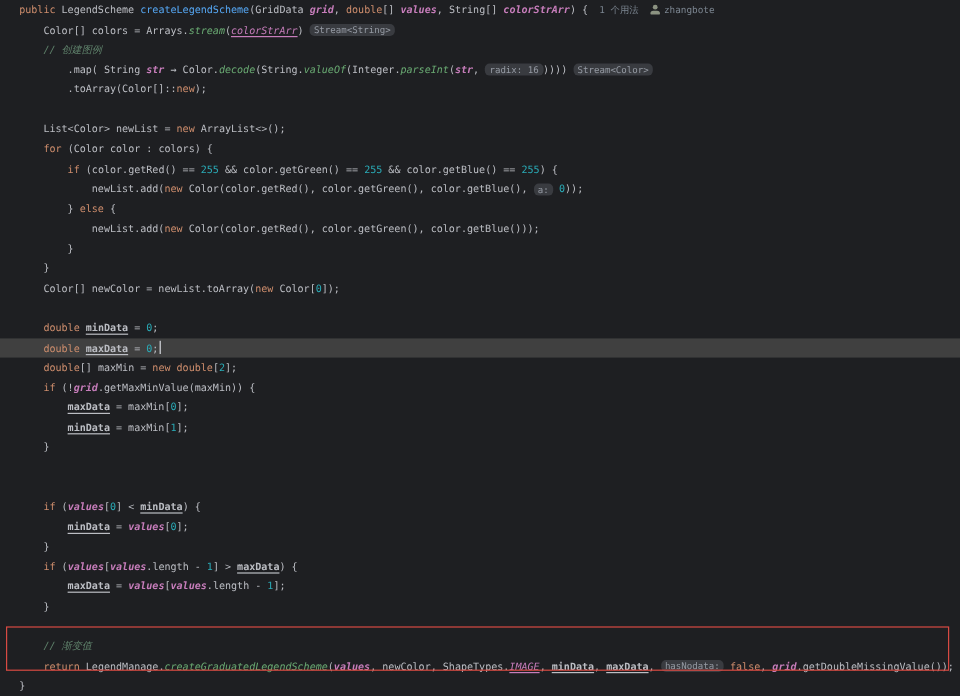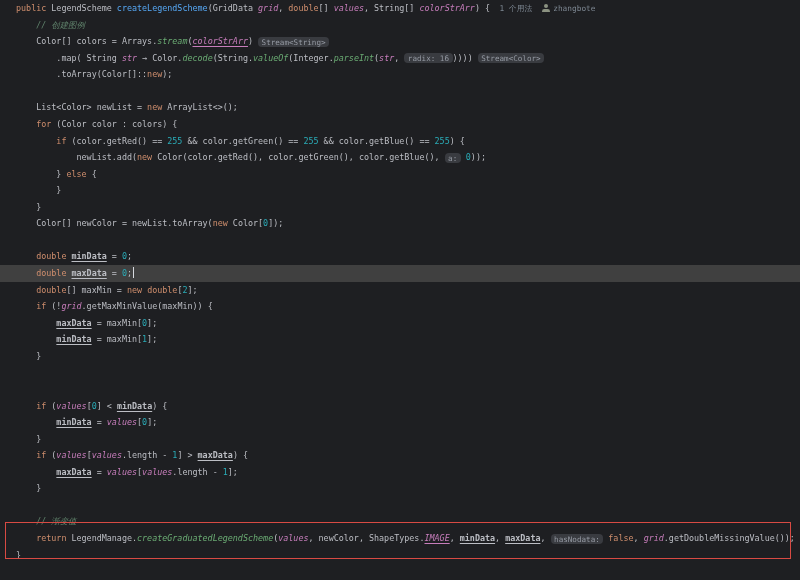--- a/index.html
+++ b/index.html
@@ -16,21 +16,21 @@
     height:16.571px;line-height:16.571px;white-space:pre;
     padding-left:16px;color:#bcbec4;
   }
   .line.current{background:#404040;}
   .pln{color:#bcbec4;}
   .kw{color:#cf8e6d;}
   .num{color:#2aacb8;text-align:center;}
   .cmt{color:#5f826b;font-style:italic;}
   .decl{color:#56a8f5;}
   .stc{color:#6aab73;font-style:italic;}
-  .prm{color:#c77dbb;font-style:italic;}
+  .prm{color:#c77dbb;font-style:italic;font-weight:bold;}
   .prmu{color:#c77dbb;font-style:italic;text-decoration:underline;text-underline-offset:2px;}
   .locu{color:#bcbec4;text-decoration:underline;text-underline-offset:2px;font-weight:bold;}
   .cst{color:#c77dbb;font-style:italic;text-decoration:underline;text-underline-offset:2px;}
   .hint{
     background:#393b40;color:#959aa3;border-radius:4px;
     padding:0.5px 3.5px;font-size:7.6px;font-style:normal;
   }
   .usage{color:#7c8691;font-size:7.8px;margin-top:42px;}
   .auth{color:#7c8691;font-size:7.8px;margin-top:36px;}
   .authicon{
@@ -54,30 +54,31 @@
     border:1.6px solid #d84a43;box-sizing:border-box;
     pointer-events:none;z-index:5;
   }
 </style>
 </head>
 <body>
 
 <div id="editor">
   <div id="code-area">
       <div class="line"><span class="kw">public </span><span class="pln">LegendScheme </span><span class="decl">createLegendScheme</span><span class="pln">(GridData </span><span class="prm">grid</span><span class="pln">, </span><span class="kw">double</span><span class="pln">[] </span><span class="prm">values</span><span class="pln">, String[] </span><span class="prm">colorStrArr</span><span class="pln">) {</span><span class="usage">  1 个用法</span><span class="authicon"></span><span class="auth">zhangbote</span></div>
+      <div class="line"><span class="pln">    Color[] colors = Arrays.</span><span class="stc">stream</span><span class="pln">(</span><span class="prmu">colorStrArr</span><span class="pln">) </span><span class="hint">Stream&lt;String&gt;</span></div>
       <div class="line"><span class="cmt">    // 创建图例</span></div>
-      <div class="line"><span class="pln">    Color[] colors = Arrays.</span><span class="stc">stream</span><span class="pln">(</span><span class="prmu">colorStrArr</span><span class="pln">) </span><span class="hint">Stream&lt;String&gt;</span></div>
       <div class="line"><span class="pln">        .map( String </span><span class="prm">str</span><span class="pln"> → Color.</span><span class="stc">decode</span><span class="pln">(String.</span><span class="stc">valueOf</span><span class="pln">(Integer.</span><span class="stc">parseInt</span><span class="pln">(</span><span class="prm">str</span><span class="pln">, </span><span class="hint">radix: 16</span><span class="pln">)))) </span><span class="hint">Stream&lt;Color&gt;</span></div>
       <div class="line"><span class="pln">        .toArray(Color[]::</span><span class="kw">new</span><span class="pln">);</span></div>
       <div class="line"></div>
       <div class="line"><span class="pln">    List&lt;Color&gt; newList = </span><span class="kw">new</span><span class="pln"> ArrayList&lt;&gt;();</span></div>
       <div class="line"><span class="pln">    </span><span class="kw">for</span><span class="pln"> (Color color : colors) {</span></div>
       <div class="line"><span class="pln">        </span><span class="kw">if</span><span class="pln"> (color.getRed() == </span><span class="num">255</span><span class="pln"> &amp;&amp; color.getGreen() == </span><span class="num">255</span><span class="pln"> &amp;&amp; color.getBlue() == </span><span class="num">255</span><span class="pln">) {</span></div>
       <div class="line"><span class="pln">            newList.add(</span><span class="kw">new</span><span class="pln"> Color(color.getRed(), color.getGreen(), color.getBlue(), </span><span class="hint">a:</span><span class="pln"> </span><span class="num">0</span><span class="pln">));</span></div>
       <div class="line"><span class="pln">        } </span><span class="kw">else</span><span class="pln"> {</span></div>
+      <div class="line"><span class="pln">            newList.add(</span><span class="kw">new</span><span class="pln"> Color(color.getRed(), color.getGreen(), color.getBlue()));</span></div>
       <div class="line"><span class="pln">        }</span></div>
       <div class="line"><span class="pln">    }</span></div>
       <div class="line"><span class="pln">    Color[] newColor = newList.toArray(</span><span class="kw">new</span><span class="pln"> Color[</span><span class="num">0</span><span class="pln">]);</span></div>
       <div class="line"></div>
       <div class="line"><span class="pln">    </span><span class="kw">double</span><span class="pln"> </span><span class="locu">minData</span><span class="pln"> = </span><span class="num">0</span><span class="pln">;</span></div>
       <div class="line current"><span class="pln">    </span><span class="kw">double</span><span class="pln"> </span><span class="locu">maxData</span><span class="pln"> = </span><span class="num">0</span><span class="pln">;</span><span class="caret"></span></div>
       <div class="line"><span class="pln">    </span><span class="kw">double</span><span class="pln">[] maxMin = </span><span class="kw">new</span><span class="pln"> </span><span class="kw">double</span><span class="pln">[</span><span class="num">2</span><span class="pln">];</span></div>
       <div class="line"><span class="pln">    </span><span class="kw">if</span><span class="pln"> (!</span><span class="prm">grid</span><span class="pln">.getMaxMinValue(maxMin)) {</span></div>
       <div class="line"><span class="pln">        </span><span class="locu">maxData</span><span class="pln"> = maxMin[</span><span class="num">0</span><span class="pln">];</span></div>
       <div class="line"><span class="pln">        </span><span class="locu">minData</span><span class="pln"> = maxMin[</span><span class="num">1</span><span class="pln">];</span></div>

